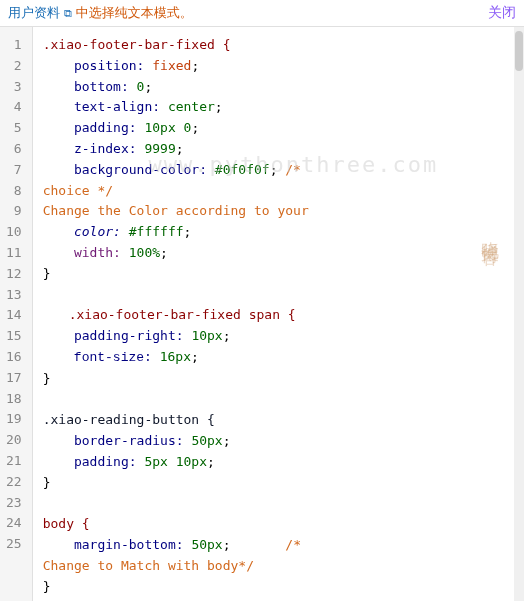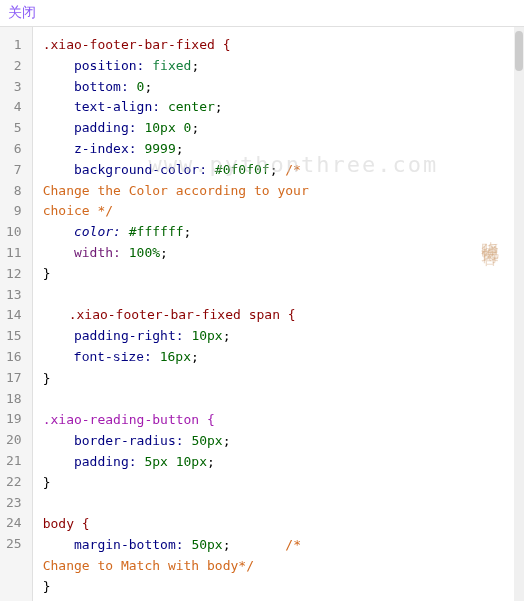--- a/index.html
+++ b/index.html
@@ -122,20 +122,25 @@
       height: 40px;
       background: #ccc;
       border-radius: 4px;
       margin-top: 4px;
     }
   </style>
 </head>
 <body>
 
 <div class="top-bar">
+  <div class="top-bar-left">
+    <a href="#">用户资料</a>
+    <span class="icon-link">⧉</span>
+    <span>中选择纯文本模式。</span>
+  </div>
   <div class="top-bar-right">关闭</div>
 </div>
 
 <div class="editor-container">
   <div class="line-numbers" id="line-numbers-col">
       <div>1</div>
       <div>2</div>
       <div>3</div>
       <div>4</div>
       <div>5</div>
@@ -158,38 +163,38 @@
       <div>20</div>
       <div>21</div>
       <div>22</div>
       <div>23</div>
       <div></div>
       <div>24</div>
       <div>25</div>
     </div>
   <div class="code-area" id="code-area">
     <div class="code-line"><span style="color: rgb(139, 0, 0);">.xiao-footer-bar-fixed {</span></div>
-      <div class="code-line"><span style="color: rgb(0, 0, 128);">    position: </span><span style="color: #15803d;">fixed</span><span style="color: rgb(0, 0, 0);">;</span></div>
+      <div class="code-line"><span style="color: rgb(0, 0, 128);">    position: </span><span style="color: #c2410c;">fixed</span><span style="color: rgb(0, 0, 0);">;</span></div>
       <div class="code-line"><span style="color: rgb(0, 0, 128);">    bottom: </span><span style="color: rgb(0, 100, 0);">0</span><span style="color: rgb(0, 0, 0);">;</span></div>
       <div class="code-line"><span style="color: rgb(0, 0, 128);">    text-align: </span><span style="color: rgb(0, 100, 0);">center</span><span style="color: rgb(0, 0, 0);">;</span></div>
       <div class="code-line"><span style="color: rgb(0, 0, 128);">    padding: </span><span style="color: rgb(0, 100, 0);">10px 0</span><span style="color: rgb(0, 0, 0);">;</span></div>
       <div class="code-line"><span style="color: rgb(0, 0, 128);">    z-index: </span><span style="color: rgb(0, 100, 0);">9999</span><span style="color: rgb(0, 0, 0);">;</span></div>
       <div class="code-line"><span style="color: rgb(0, 0, 128);">    background-color: </span><span style="color: rgb(0, 100, 0);">#0f0f0f</span><span style="color: rgb(0, 0, 0);">; </span><span style="color: rgb(210, 105, 30);">/*</span></div>
+      <div class="code-line"><span style="color: rgb(210, 105, 30);">choice */</span></div>
       <div class="code-line"><span style="color: rgb(210, 105, 30);">Change the Color according to your</span></div>
-      <div class="code-line"><span style="color: rgb(210, 105, 30);">choice */</span></div>
       <div class="code-line"><span style="color: rgb(0, 0, 128); font-style: italic;">    color: </span><span style="color: rgb(0, 100, 0);">#ffffff</span><span style="color: rgb(0, 0, 0);">;</span></div>
       <div class="code-line"><span style="color: #701a75;">    width: </span><span style="color: rgb(0, 100, 0);">100%</span><span style="color: rgb(0, 0, 0);">;</span></div>
       <div class="code-line"><span style="color: rgb(0, 0, 0);">}</span></div>
       <div class="code-line"><span style="color: rgb(0, 0, 0);"></span></div>
       <div class="code-line"><span style="color: rgb(139, 0, 0); margin-left: 26px;">.xiao-footer-bar-fixed span {</span></div>
       <div class="code-line"><span style="color: rgb(0, 0, 128);">    padding-right: </span><span style="color: rgb(0, 100, 0);">10px</span><span style="color: rgb(0, 0, 0);">;</span></div>
       <div class="code-line"><span style="color: rgb(0, 0, 128); font-family: Liberation Mono, monospace;">    font-size: </span><span style="color: rgb(0, 100, 0);">16px</span><span style="color: rgb(0, 0, 0);">;</span></div>
       <div class="code-line"><span style="color: rgb(0, 0, 0);">}</span></div>
       <div class="code-line"><span style="color: rgb(0, 0, 0);"></span></div>
-      <div class="code-line"><span style="color: #a21caf; margin-top: 41px;">.xiao-reading-button {</span></div>
+      <div class="code-line"><span style="color: #0f172a; margin-top: 41px;">.xiao-reading-button {</span></div>
       <div class="code-line"><span style="color: rgb(0, 0, 128);">    border-radius: </span><span style="color: rgb(0, 100, 0);">50px</span><span style="color: rgb(0, 0, 0);">;</span></div>
       <div class="code-line"><span style="color: rgb(0, 0, 128);">    padding: </span><span style="color: rgb(0, 100, 0);">5px 10px</span><span style="color: rgb(0, 0, 0);">;</span></div>
       <div class="code-line"><span style="color: rgb(0, 0, 0);">}</span></div>
       <div class="code-line"><span style="color: rgb(0, 0, 0);"></span></div>
       <div class="code-line"><span style="color: rgb(139, 0, 0);">body {</span></div>
       <div class="code-line"><span style="color: rgb(0, 0, 128);">    margin-bottom: </span><span style="color: rgb(0, 100, 0);">50px</span><span style="color: rgb(0, 0, 0);">;       </span><span style="color: rgb(210, 105, 30);">/*</span></div>
       <div class="code-line"><span style="color: rgb(210, 105, 30);">Change to Match with body*/</span></div>
       <div class="code-line"><span style="color: rgb(0, 0, 0);">}</span></div>
       <div class="code-line"><span style="color: rgb(0, 0, 0);"></span></div>
       <div class="watermark" id="wm1">www.pythonthree.com</div>

